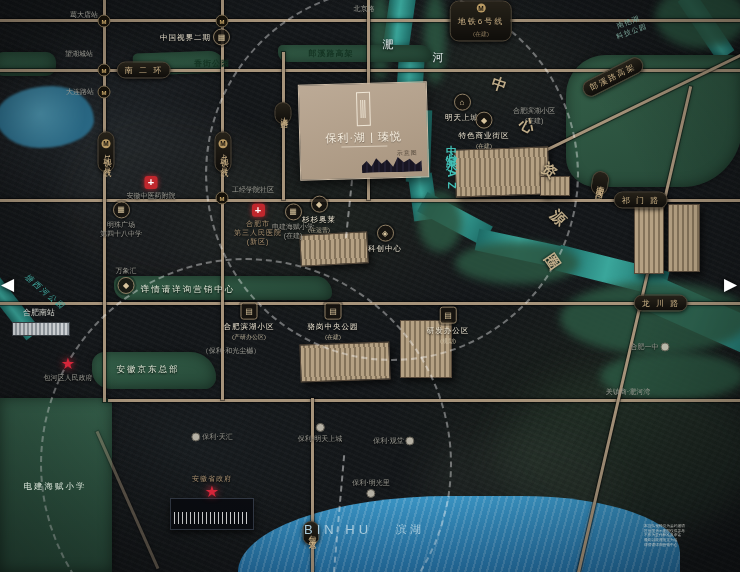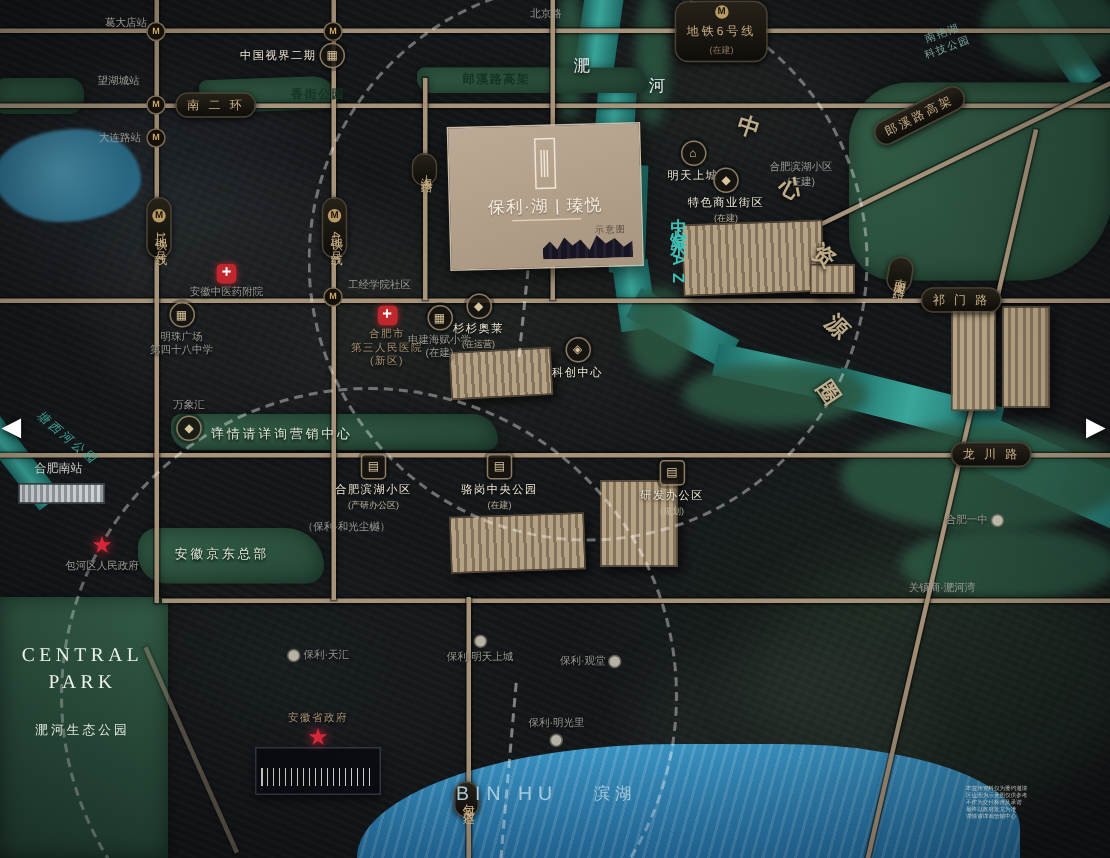--- a/index.html
+++ b/index.html
@@ -175,23 +175,21 @@
         <i></i>
       </div>
     <div class="ptitle">保利·湖 | 瑧悦</div>
     <div class="pline"></div>
     <div class="pcap">示意图</div>
     <div class="sky"></div>
   </div>
 
   <div class="vig"></div>
 
-  <div class="cpark-t">CENTRAL
-PARK</div>
-  <div class="cpark-c">淝河生态公园</div>
+  <div class="cpark-c">电建海赋小学</div>
 
   <div class="arrow" style="left:1px;top:276px;">◀</div>
   <div class="arrow" style="left:724px;top:276px;">▶</div>
 
   <div class="discl" id="discl">
       <div>本宣传资料仅为要约邀请</div>
       <div>区位图为示意图仅供参考</div>
       <div>不作为交付标准及承诺</div>
       <div>最终以政府批文为准</div>
       <div>详情请详询营销中心</div>

